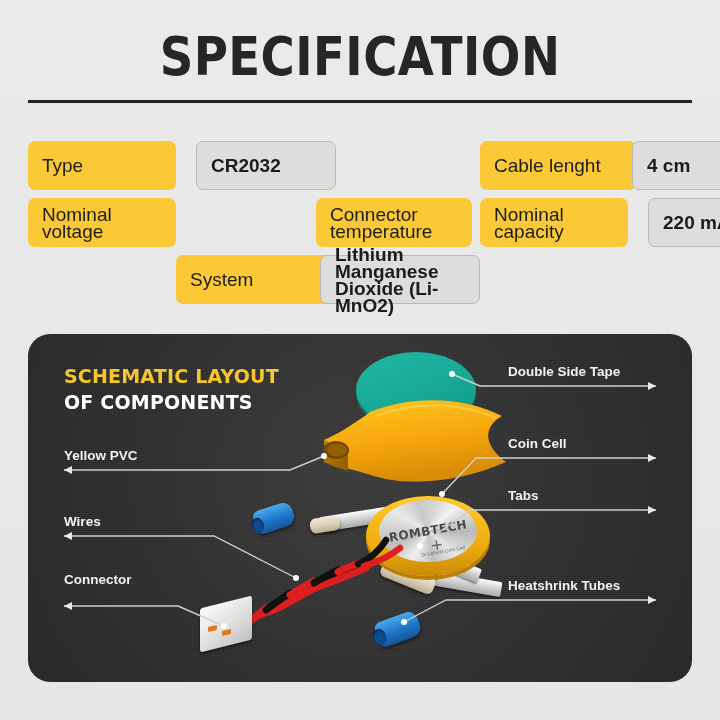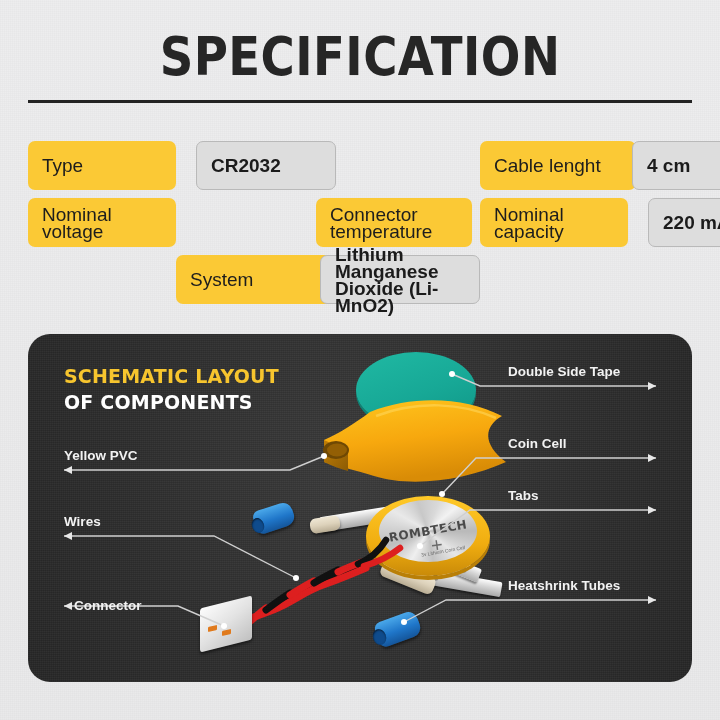--- a/index.html
+++ b/index.html
@@ -426,19 +426,19 @@
 
       <path d="M628 52 L620 48 L620 56 Z"></path>
       <path d="M628 124 L620 120 L620 128 Z"></path>
       <path d="M628 176 L620 172 L620 180 Z"></path>
       <path d="M628 266 L620 262 L620 270 Z"></path>
     </g>
   </svg>
 
   <div class="lbl" style="left:36px; top:114px;">Yellow PVC</div>
   <div class="lbl" style="left:36px; top:180px;">Wires</div>
-  <div class="lbl" style="left:36px; top:264px;margin-left:10px;">Connector</div>
+  <div class="lbl" style="left:36px; top:238px;">Connector</div>
 
   <div class="lbl right" style="left:480px; top:30px;">Double Side Tape</div>
   <div class="lbl right" style="left:480px; top:102px;">Coin Cell</div>
   <div class="lbl right" style="left:480px; top:154px;">Tabs</div>
   <div class="lbl right" style="left:480px; top:244px;">Heatshrink Tubes</div>
 </div>
 
 </body></html>

